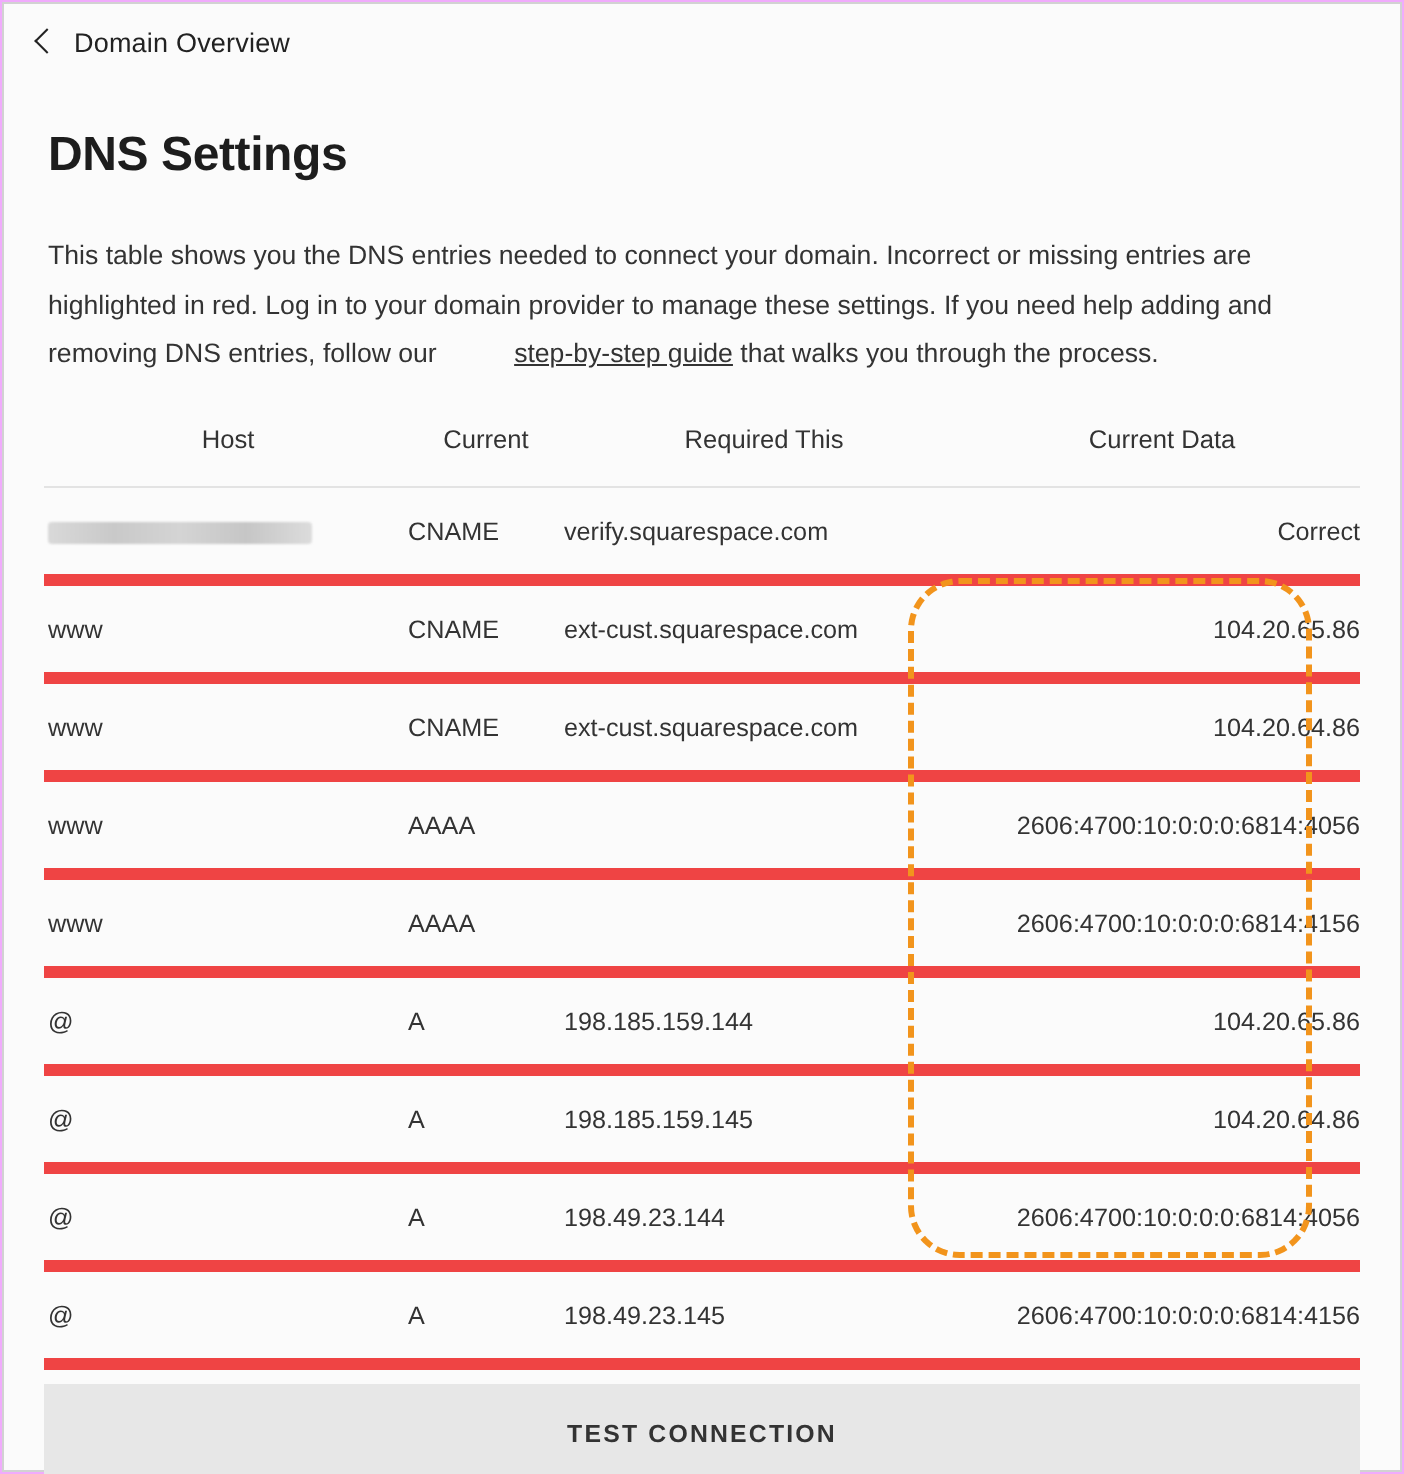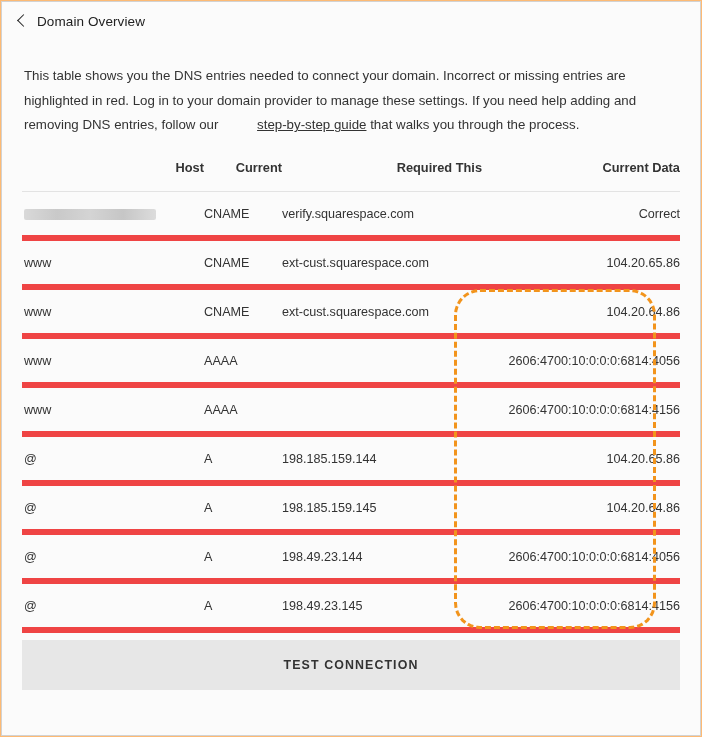--- a/index.html
+++ b/index.html
@@ -9,21 +9,21 @@
   }
   body {
     font-family: "Liberation Sans", sans-serif;
     color: #2b2b2b;
   }
   .screen {
     position: relative;
     width: 702px;
     height: 737px;
     box-sizing: border-box;
-    background: #fdba74;
+    background: #f0abfc;
     overflow: hidden;
   }
   .frame {
     position: absolute;
     left: 1px;
     top: 1px;
     width: 700px;
     height: 735px;
     box-sizing: border-box;
     border: 1px solid #d2d2d2;
@@ -81,22 +81,22 @@
     text-decoration: underline;
     margin-left: 35px;
   }
   table.dns {
     width: 100%;
     border-collapse: collapse;
     margin-top: 22px;
     font-size: 12.6px;
   }
   table.dns th {
-    text-align: right;
-    font-weight: bold;
+    text-align: center;
+    font-weight: normal;
     color: #333;
     font-size: 12.8px;
     padding: 0 0 16px 0;
     border-bottom: 1px solid #e3e3e3;
   }
   table.dns td {
     padding: 15px 0 14px 0;
     border-bottom: 6px solid #ef4444;
     color: #333;
     vertical-align: middle;
@@ -160,20 +160,21 @@
 <div class="screen">
   <div class="frame">
 
     <div class="back-bar">
       <span class="back-chevron"></span>
       <span class="back-label">Domain Overview</span>
     </div>
 
     <div class="content">
 
+      <div class="page-title">DNS Settings</div>
 
       <p class="intro"><span>This table shows you the DNS entries needed to connect your domain. Incorrect or missing entries are highlighted in red. Log in to your domain provider to manage these settings. If you need help adding and removing DNS entries, follow our </span><a href="#">step-by-step guide</a><span> that walks you through the process.</span></p>
 
       <table class="dns">
         <thead>
           <tr>
             <th class="col-host">Host</th>
             <th class="col-record">Current</th>
             <th class="col-required">Required This</th>
             <th class="col-current">Current Data</th>

